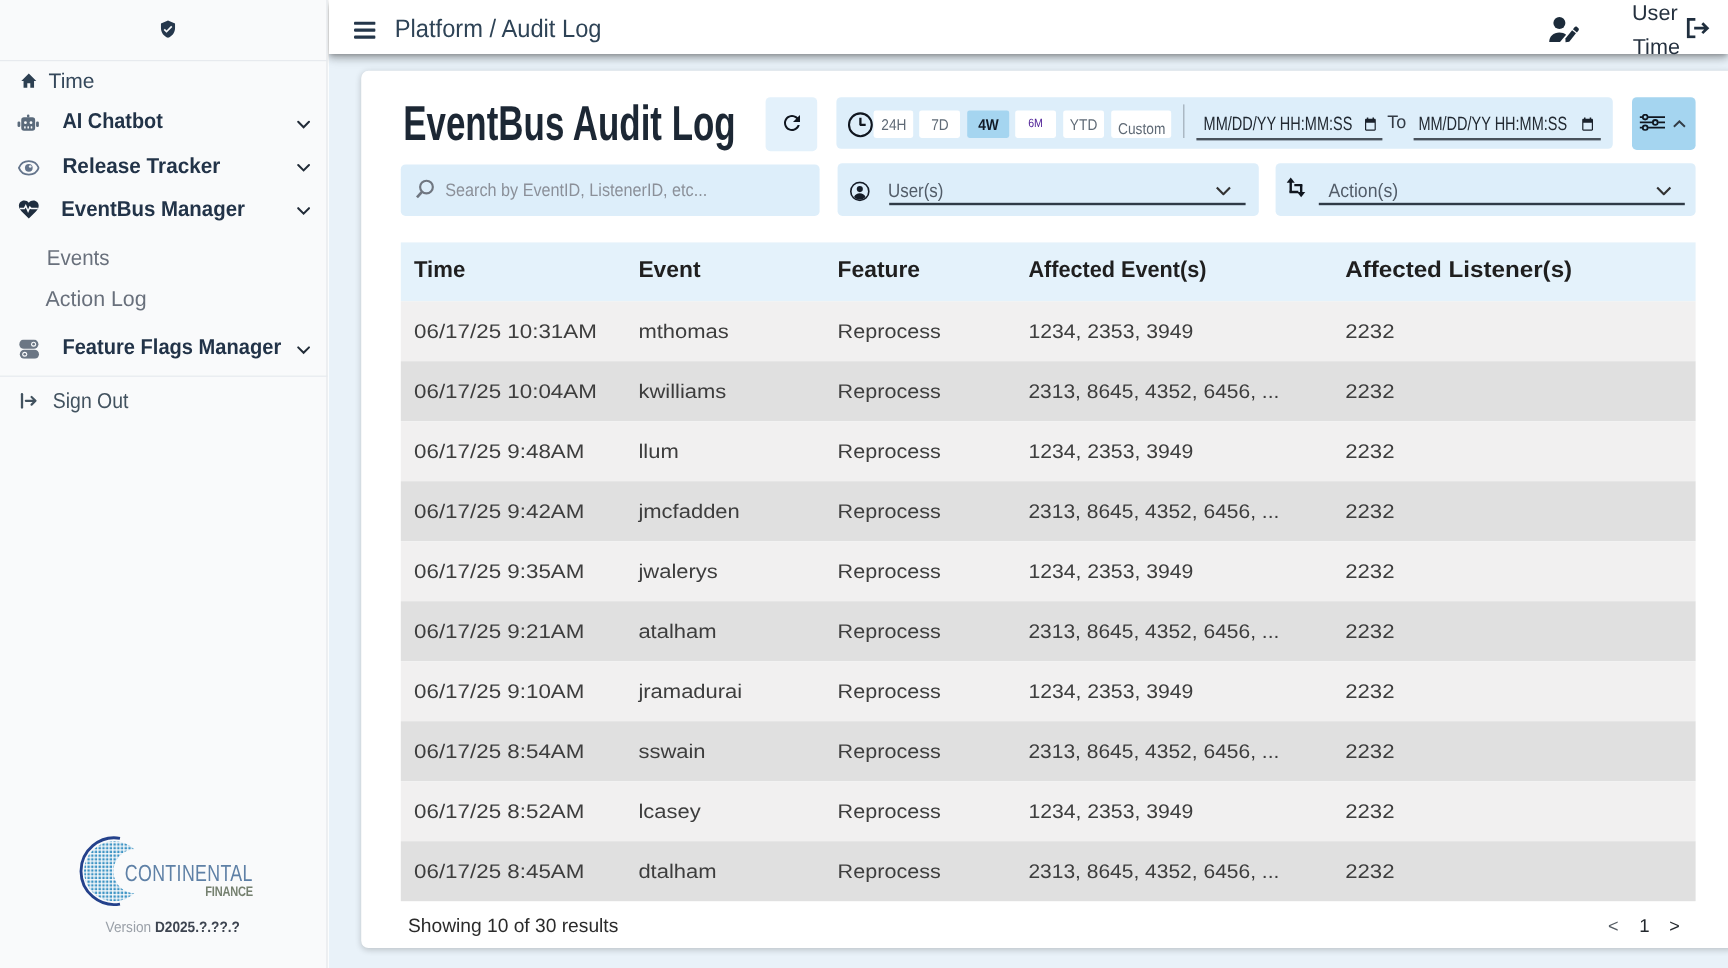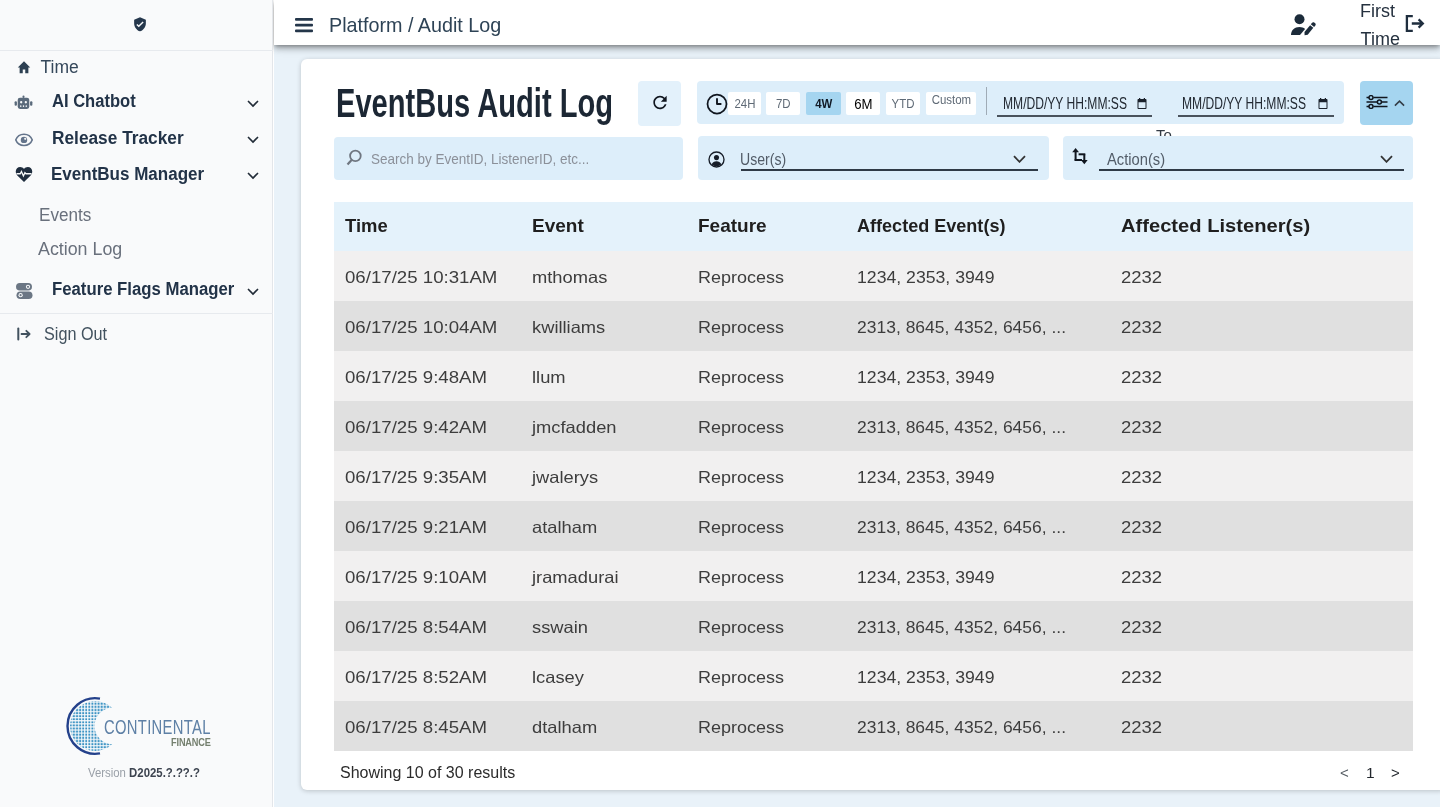--- a/index.html
+++ b/index.html
@@ -24,36 +24,36 @@
     </svg>
 <div style="position:absolute;left:427px;top:33px;width:33px;height:23px;background:#ffffff;border-radius:2px;display:flex;align-items:center;justify-content:center;font-size:13px;font-weight:400;color:#5f6a76">
       <span style="transform:scaleX(0.88)">24H</span>
     </div>
 <div style="position:absolute;left:465px;top:33px;width:34px;height:23px;background:#ffffff;border-radius:2px;display:flex;align-items:center;justify-content:center;font-size:13px;font-weight:400;color:#5f6a76">
       <span style="transform:scaleX(0.88)">7D</span>
     </div>
 <div style="position:absolute;left:505px;top:33px;width:35px;height:23px;background:#a5d5f0;border-radius:2px;display:flex;align-items:center;justify-content:center;font-size:13px;font-weight:700;color:#111a26">
       <span style="transform:scaleX(0.88)">4W</span>
     </div>
-<div style="position:absolute;left:545px;top:33px;width:34px;height:23px;background:#ffffff;border-radius:2px;display:flex;align-items:center;justify-content:center;font-size:15px;font-weight:400;color:#000000">
+<div style="position:absolute;left:545px;top:33px;width:34px;height:23px;background:#ffffff;border-radius:2px;display:flex;align-items:center;justify-content:center;font-size:10px;font-weight:400;color:#4c1d95">
       <span style="transform:scaleX(0.88)">6M</span>
     </div>
 <div style="position:absolute;left:585px;top:33px;width:34px;height:23px;background:#ffffff;border-radius:2px;display:flex;align-items:center;justify-content:center;font-size:13px;font-weight:400;color:#5f6a76">
       <span style="transform:scaleX(0.88)">YTD</span>
     </div>
-<div style="position:absolute;left:625px;top:33px;width:50px;height:23px;background:#ffffff;border-radius:2px;display:flex;align-items:flex-start;justify-content:center;font-size:13px;font-weight:400;color:#5f6a76">
+<div style="position:absolute;left:625px;top:33px;width:50px;height:23px;background:#ffffff;border-radius:2px;display:flex;align-items:flex-end;justify-content:center;font-size:13px;font-weight:400;color:#5f6a76">
       <span style="transform:scaleX(0.88)">Custom</span>
     </div>
 <div style="position:absolute;left:685px;top:28px;width:1px;height:28px;background:#9fabb6"></div>
 <div style="position:absolute;left:702px;top:37.3px;font-size:16px;font-weight:400;color:#222932;line-height:1;white-space:nowrap;transform:scaleX(0.755);transform-origin:0 0;">MM/DD/YY HH:MM:SS</div>
 <svg style="position:absolute;left:835px;top:38px" width="12" height="13" viewBox="0 0 24 24" fill="#1b222c">
       <path d="M19 3h-1V1h-2.5v2h-7V1H6v2H5c-1.1 0-2 .9-2 2v16c0 1.1.9 2 2 2h14c1.1 0 2-.9 2-2V5c0-1.1-.9-2-2-2zm0 18H5V9.5h14V21z"></path>
     </svg>
 <div style="position:absolute;left:696px;top:56px;width:155px;height:2px;background:#49525c"></div>
-<div style="position:absolute;left:855px;top:36.3px;font-size:15px;font-weight:400;color:#333b45;line-height:1;white-space:nowrap;margin-top:32px;">To</div>
+<div style="position:absolute;left:855px;top:36.3px;font-size:15px;font-weight:400;color:#333b45;line-height:1;white-space:nowrap;">To</div>
 <div style="position:absolute;left:881px;top:37.3px;font-size:16px;font-weight:400;color:#222932;line-height:1;white-space:nowrap;transform:scaleX(0.755);transform-origin:0 0;">MM/DD/YY HH:MM:SS</div>
 <svg style="position:absolute;left:1016px;top:38px" width="12" height="13" viewBox="0 0 24 24" fill="#1b222c">
       <path d="M19 3h-1V1h-2.5v2h-7V1H6v2H5c-1.1 0-2 .9-2 2v16c0 1.1.9 2 2 2h14c1.1 0 2-.9 2-2V5c0-1.1-.9-2-2-2zm0 18H5V9.5h14V21z"></path>
     </svg>
 <div style="position:absolute;left:877px;top:56px;width:156px;height:2px;background:#49525c"></div>
 <div class="pbox" style="left:1059px;top:22px;width:53px;height:44px;background:#a5d5f0"></div>
 <svg style="position:absolute;left:1064.5px;top:36px" width="22" height="14" viewBox="0 0 22 14">
       <g stroke="#10161f" stroke-width="1.5" fill="none">
         <path d="M0.5 2.6h2.6M7.4 2.6H21.5"></path>
         <circle cx="5" cy="2.6" r="2.0"></circle>
@@ -251,18 +251,18 @@
       <rect y="5.8" width="18" height="2.7" rx="1"></rect>
       <rect y="11.6" width="18" height="2.7" rx="1"></rect>
     </svg>
 <div style="position:absolute;left:329px;top:14.0px;font-size:21px;font-weight:400;color:#2e4356;line-height:1;white-space:nowrap;transform:scaleX(0.94);transform-origin:0 0;">Platform / Audit Log</div>
 <svg style="position:absolute;left:1290px;top:13px" width="27" height="23" viewBox="0 0 27 23" fill="#1c2b3a">
       <circle cx="9.5" cy="6.2" r="5"></circle>
       <path d="M1 22 c0-4.8 3.5-8 8.5-8 2.2 0 4.1.7 5.6 1.9 L10 22z"></path>
       <path d="M14.6 22.2 l-.1-3.2 5.6-6.8 3.2 2.6-5.6 6.9z"></path>
       <path d="M20.8 11.3l1.3-1.6c.5-.6 1.5-.7 2.1-.2l1 .8c.6.5.7 1.5.2 2.1l-1.3 1.6z"></path>
     </svg>
-<div style="position:absolute;left:1360px;top:1.5px;font-size:18px;font-weight:400;color:#25313f;line-height:1;white-space:nowrap;">First</div>
+<div style="position:absolute;left:1360px;top:1.5px;font-size:18px;font-weight:400;color:#25313f;line-height:1;white-space:nowrap;">User</div>
 <div style="position:absolute;left:1360.6px;top:30.2px;font-size:18px;font-weight:400;color:#25313f;line-height:1;white-space:nowrap;">Time</div>
 <svg style="position:absolute;left:1405px;top:15px" width="20" height="17" viewBox="0 0 20 17">
       <path d="M7.8 1.2H1.9v14.6h5.9" fill="none" stroke="#1f2e3e" stroke-width="2.3"></path>
       <path d="M6.8 8.5h11.4M13.6 4.4 17.8 8.5l-4.2 4.1" fill="none" stroke="#1f2e3e" stroke-width="2.3" stroke-linejoin="miter"></path>
     </svg>
 </div>
 </body></html>

